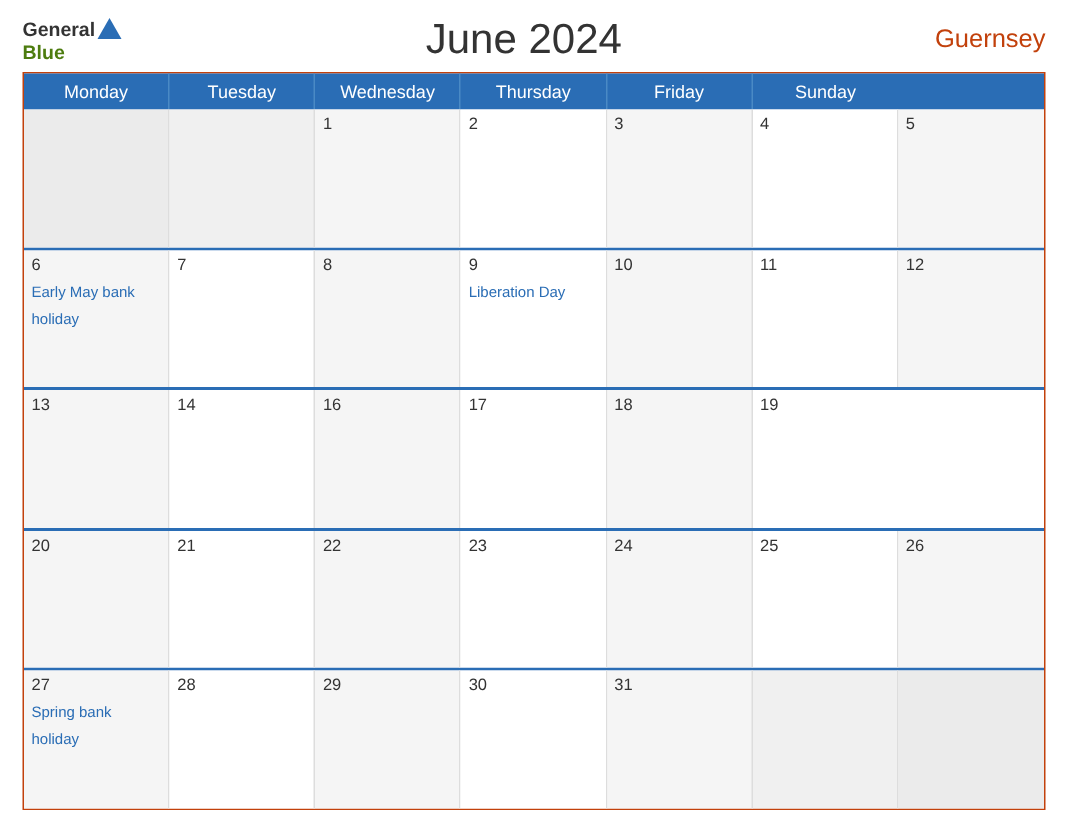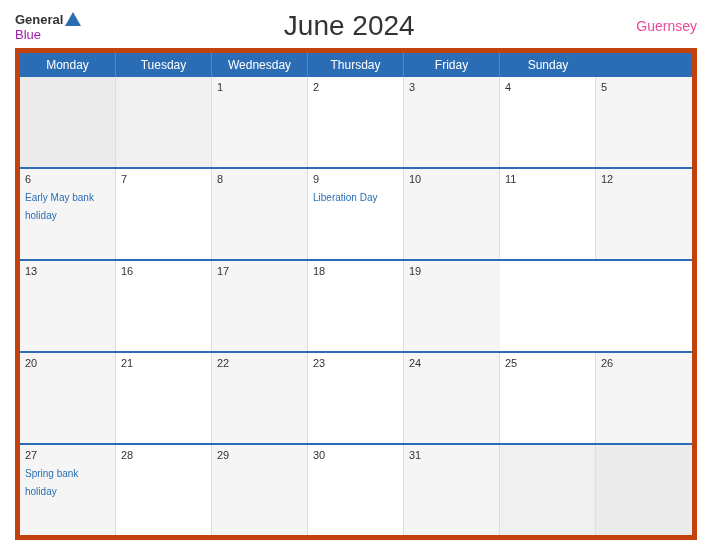--- a/index.html
+++ b/index.html
@@ -35,22 +35,22 @@
 
     .logo-general {
       font-size: 13px;
       font-weight: bold;
       color: #333;
       line-height: 1;
     }
 
     .logo-blue {
       font-size: 13px;
-      font-weight: normal;
-      color: #a21caf;
+      font-weight: bold;
+      color: #4d7c0f;
       line-height: 1;
     }
 
     .logo-triangle {
       width: 0;
       height: 0;
       border-left: 8px solid transparent;
       border-right: 8px solid transparent;
       border-bottom: 14px solid #2a6db5;
       margin-left: 2px;
@@ -59,32 +59,32 @@
 
     .title {
       font-size: 28px;
       font-weight: normal;
       color: #333;
       text-align: center;
       flex: 1;
     }
 
     .region {
-      font-size: 14px;
-      color: #ec4899;
+      font-size: 17px;
+      color: #c2410c;
       text-align: right;
       min-width: 80px;
     }
 
     
     .calendar {
       flex: 1;
       display: flex;
       flex-direction: column;
-      border: 5px solid #c2410c;
+      border: 1px solid #c2410c;
     }
 
     .day-headers {
       display: grid;
       grid-template-columns: repeat(7, 1fr);
       background: #2a6db5;
     }
 
     .day-header {
       color: #fff;
@@ -228,20 +228,23 @@
         <div class="day-cell">
             <span class="day-number">12</span>
           </div>
       </div>
 
       <div class="week-row">
         <div class="day-cell">
             <span class="day-number">13</span>
           </div>
         <div class="day-cell">
+            <span class="day-number">14</span>
+          </div>
+        <div class="day-cell">
             <span class="day-number">16</span>
           </div>
         <div class="day-cell">
             <span class="day-number">17</span>
           </div>
         <div class="day-cell">
             <span class="day-number">18</span>
           </div>
         <div class="day-cell">
             <span class="day-number">19</span>

